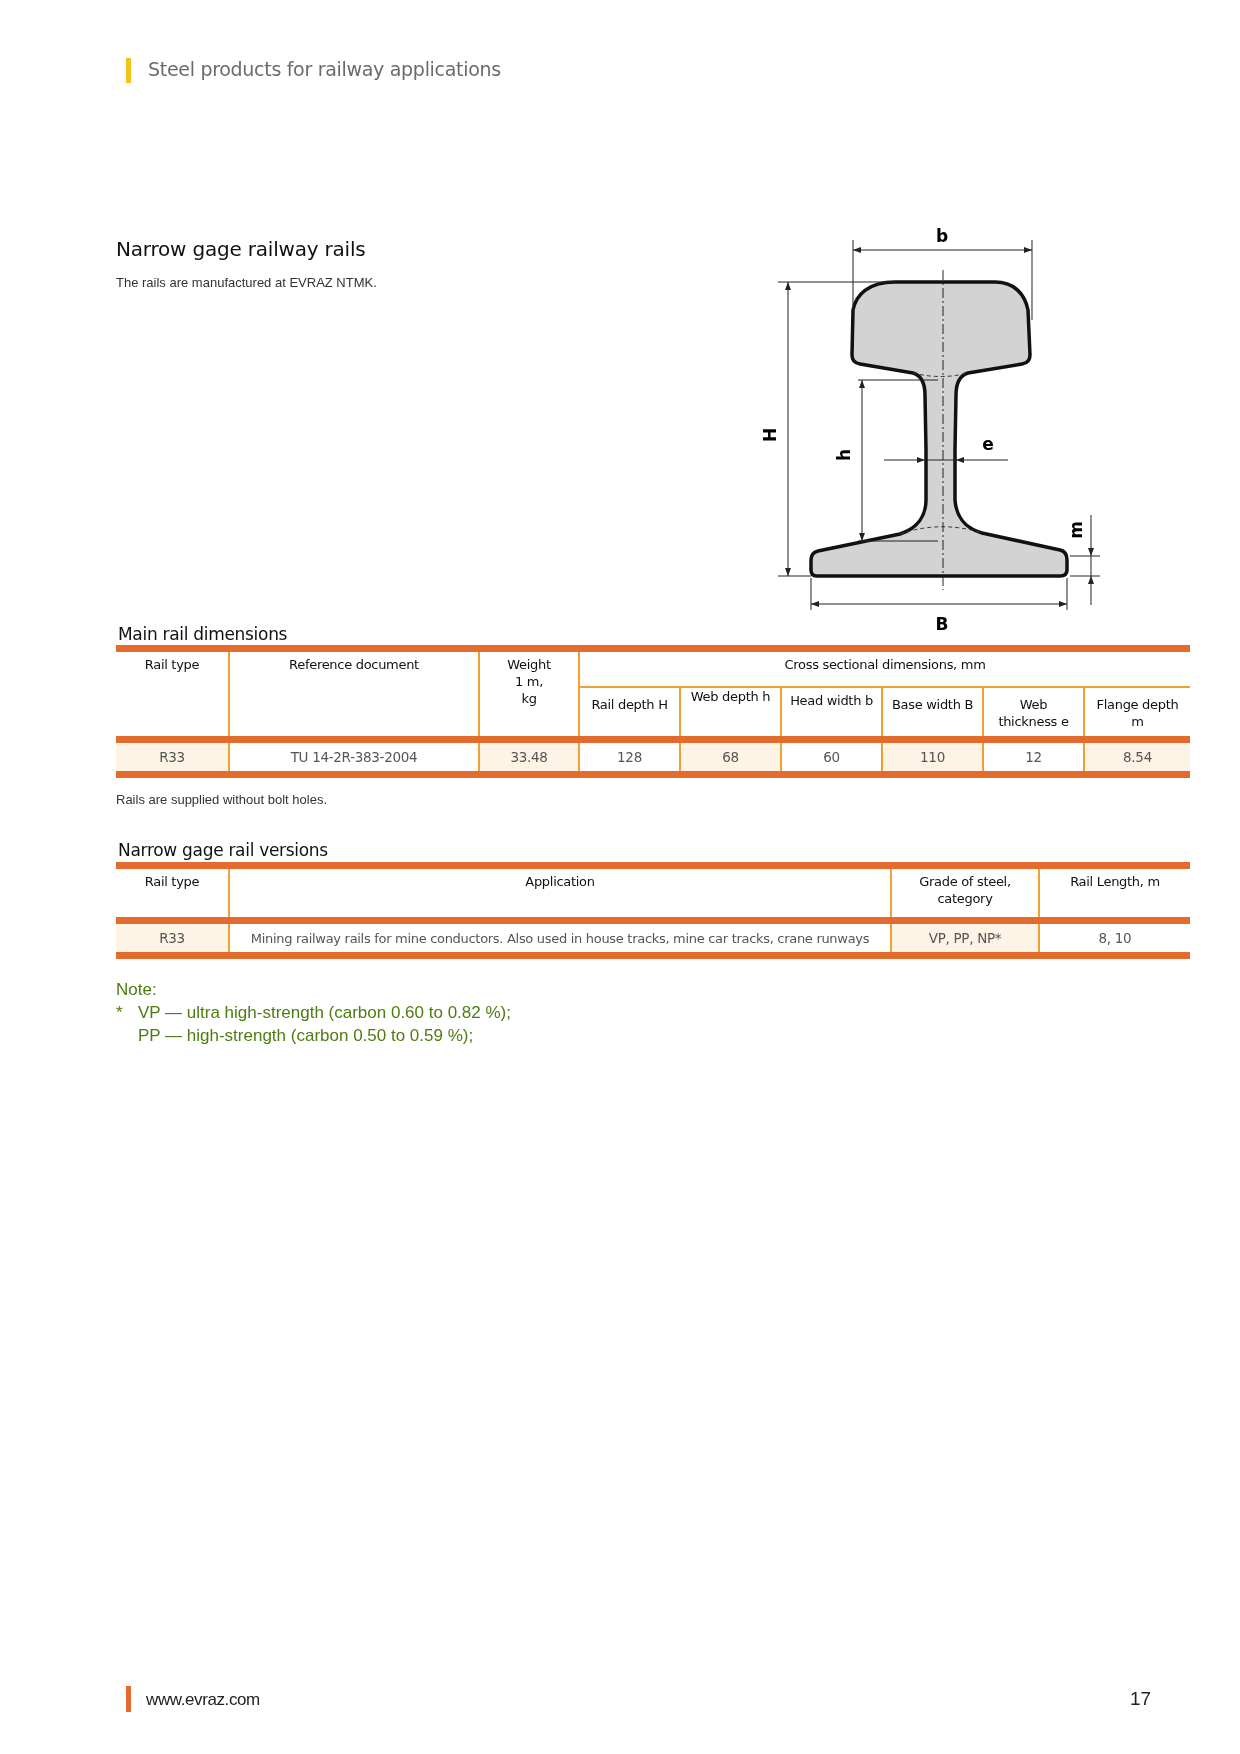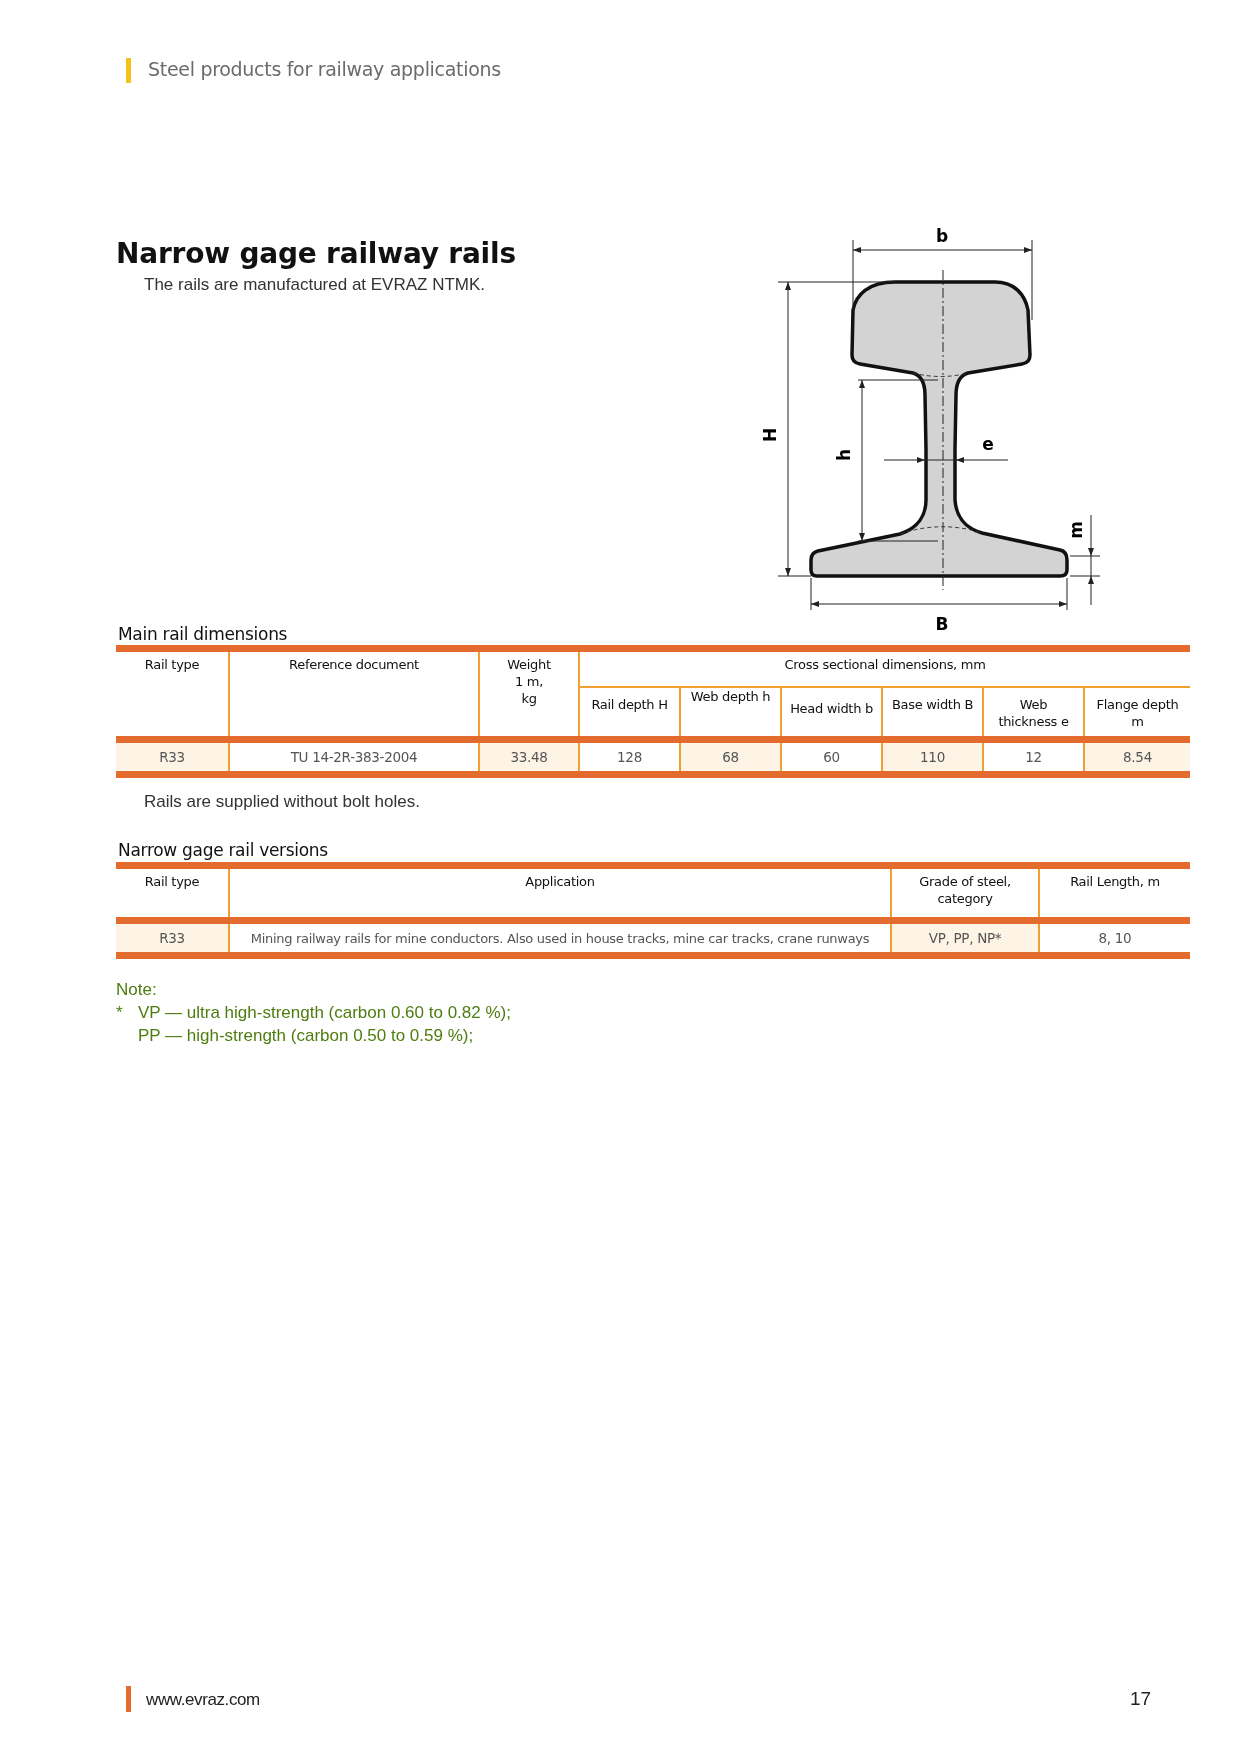--- a/index.html
+++ b/index.html
@@ -3,22 +3,22 @@
 <meta charset="utf-8">
 <style>
   html, body { margin: 0; padding: 0; background: #ffffff; }
   body { width: 1240px; height: 1754px; position: relative; overflow: hidden;
          font-family: "Liberation Sans", sans-serif; color: #1a1a1a; }
   .abs { position: absolute; }
 
   .header-bar { left: 126px; top: 58px; width: 5px; height: 25px; background: #f5c21b; }
   .header-text { left: 148px; top: 58px; font-size: 19px; color: #6b6b6b; font-family: "DejaVu Sans", sans-serif; letter-spacing: -0.3px; }
 
-  .title { left: 116px; top: 237px; font-size: 28px; font-weight: bold; color: #111; font-family: "DejaVu Sans", sans-serif; letter-spacing: -0.2px; }
-  .subtitle { left: 116px; top: 275px; font-size: 17px; color: #333; margin-left: 28px; }
+  .title { left: 116px; top: 237px; font-size: 20px; font-weight: normal; color: #111; font-family: "DejaVu Sans", sans-serif; letter-spacing: -0.2px; }
+  .subtitle { left: 116px; top: 275px; font-size: 13px; color: #333; }
 
   .diagram { left: 760px; top: 210px; width: 400px; height: 430px; }
 
   .section-h { left: 118px; font-size: 17px; color: #111; font-family: "DejaVu Sans", sans-serif; letter-spacing: -0.3px; }
 
   table.grid { position: absolute; left: 116px; width: 1074px; border-collapse: collapse; table-layout: fixed;
                font-family: "DejaVu Sans", sans-serif; font-size: 13px; letter-spacing: -0.3px; }
   table.grid th { font-weight: normal; color: #111; vertical-align: top; padding: 4px 4px 0 4px; text-align: center; line-height: 17px; }
   table.grid td { text-align: center; color: #555; font-size: 13.5px; }
   .bar-row td { height: 7px; background: #e46b2e; padding: 0; }
@@ -143,21 +143,21 @@
     <th rowspan="2" class="vsep">
       <div>Weight</div>
       <div>1 m,</div>
       <div>kg</div>
     </th>
     <th colspan="6" class="vsep" style="height:30px;">Cross sectional dimensions, mm</th>
   </tr>
   <tr>
     <th class="vsep hsep" style="padding-top:8px;">Rail depth  H</th>
     <th class="vsep hsep" style="padding-top:0;">Web depth h</th>
-    <th class="vsep hsep" style="padding-top:12px;">Head width  b</th>
+    <th class="vsep hsep" style="padding-top:4px;">Head width  b</th>
     <th class="vsep hsep" style="padding-top:8px;">Base width  B</th>
     <th class="vsep hsep" style="padding-top:8px;">
       <div>Web</div>
       <div>thickness e</div>
     </th>
     <th class="vsep hsep" style="padding-top:8px;">
       <div>Flange depth</div>
       <div>m</div>
     </th>
   </tr>

